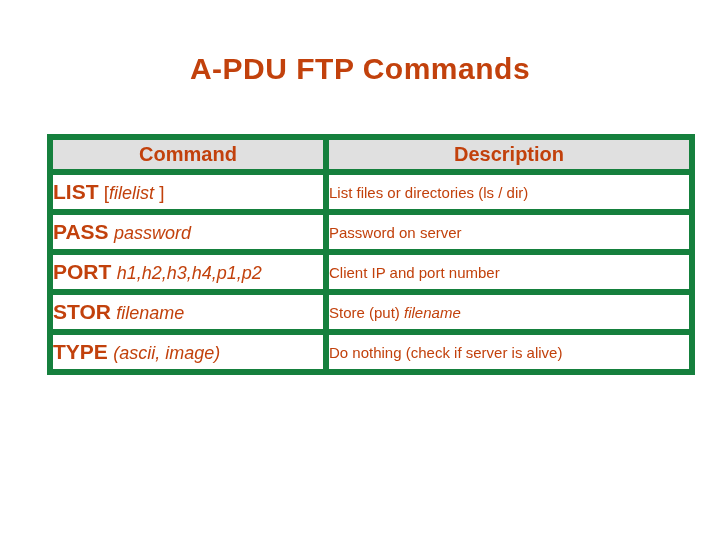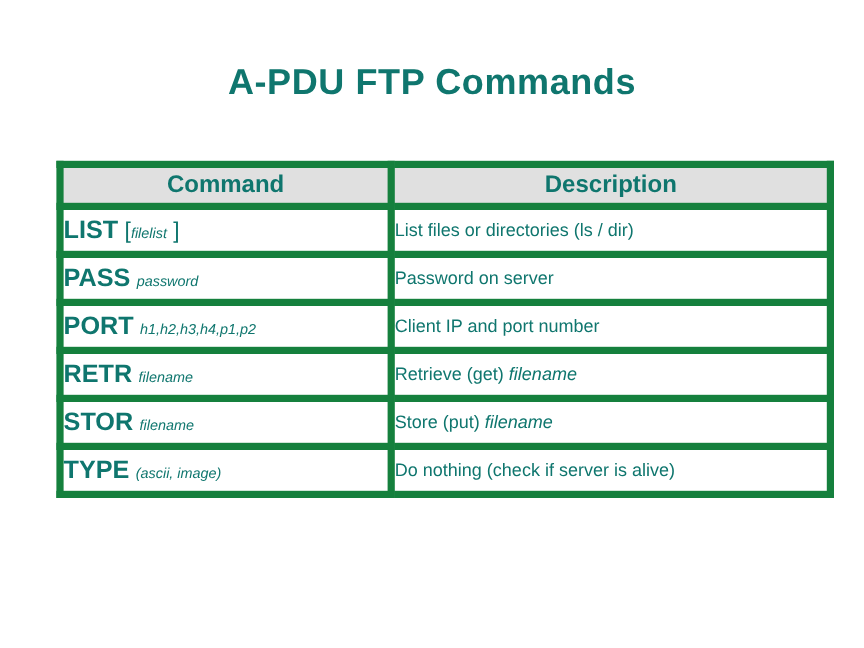--- a/index.html
+++ b/index.html
@@ -6,21 +6,21 @@
     margin: 0;
     padding: 0;
     background: #ffffff;
   }
   .slide {
     position: relative;
     width: 720px;
     height: 540px;
     background: #ffffff;
     font-family: "Liberation Sans", sans-serif;
-    color: #0f766e;
+    color: #c2410c;
     overflow: hidden;
   }
   .title {
     position: absolute;
     top: 52px;
     left: 0;
     width: 100%;
     text-align: center;
     font-size: 30px;
     font-weight: bold;
@@ -58,21 +58,21 @@
     white-space: nowrap;
   }
   td.cmd-cell .kw {
     font-weight: bold;
   }
   td.cmd-cell .plain {
     font-size: 19px;
   }
   td.cmd-cell .arg {
     font-style: italic;
-    font-size: 12px;
+    font-size: 18px;
     text-align: center;
   }
   td.desc-cell {
     font-size: 15px;
     padding-left: 8px;
     white-space: nowrap;
   }
   td.desc-cell .desc-italic {
     font-style: italic;
   }
@@ -98,24 +98,20 @@
       </tr>
       <tr>
         <td class="cmd-cell"><span class="kw">PASS</span><span class="plain"> </span><span class="arg">password</span><span class="plain"></span></td>
         <td class="desc-cell"><span>Password on server</span><span class="desc-italic"></span></td>
       </tr>
       <tr>
         <td class="cmd-cell"><span class="kw">PORT</span><span class="plain"> </span><span class="arg">h1,h2,h3,h4,p1,p2</span><span class="plain"></span></td>
         <td class="desc-cell"><span>Client IP and port number</span><span class="desc-italic"></span></td>
       </tr>
       <tr>
-        <td class="cmd-cell"><span class="kw">RETR</span><span class="plain"> </span><span class="arg">filename</span><span class="plain"></span></td>
-        <td class="desc-cell"><span>Retrieve (get) </span><span class="desc-italic">filename</span></td>
-      </tr>
-      <tr>
         <td class="cmd-cell"><span class="kw">STOR</span><span class="plain"> </span><span class="arg">filename</span><span class="plain"></span></td>
         <td class="desc-cell"><span>Store (put) </span><span class="desc-italic">filename</span></td>
       </tr>
       <tr>
         <td class="cmd-cell"><span class="kw">TYPE</span><span class="plain"> </span><span class="arg">(ascii, image)</span><span class="plain"></span></td>
         <td class="desc-cell"><span>Do nothing (check if server is alive)</span><span class="desc-italic"></span></td>
       </tr>
     </tbody>
   </table>
 

